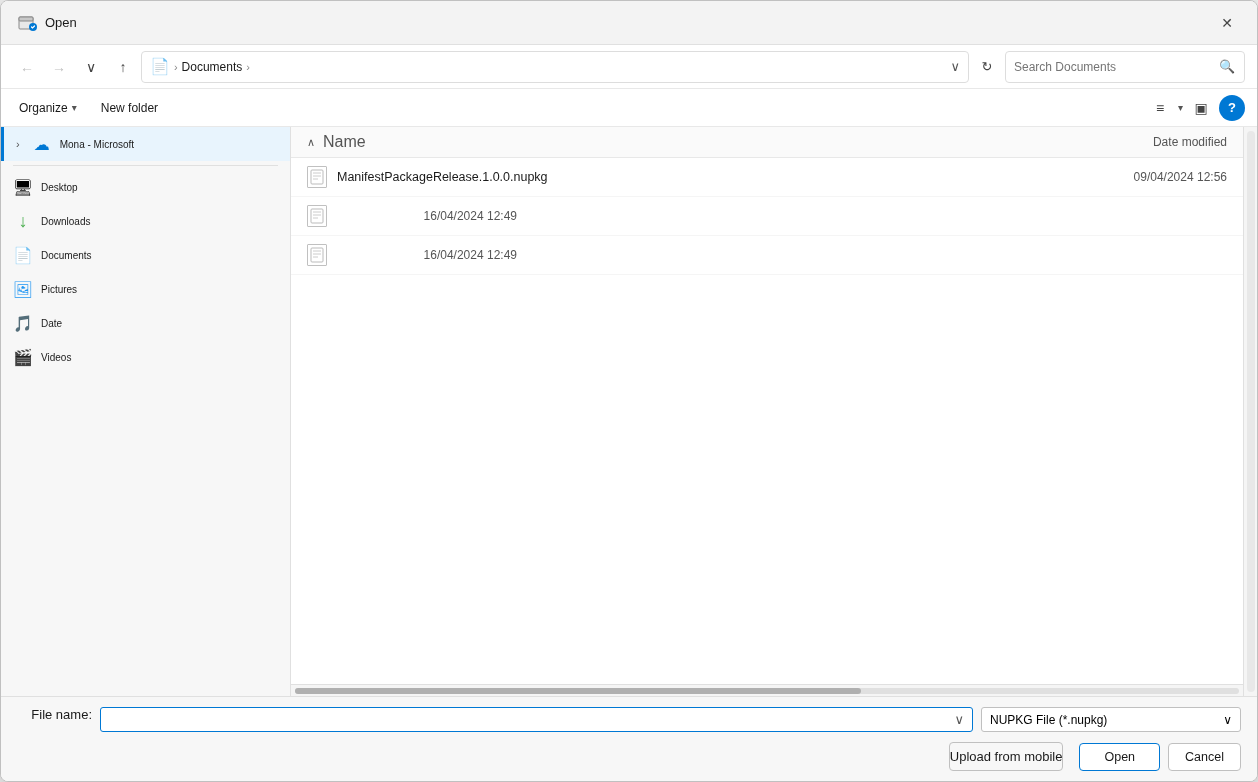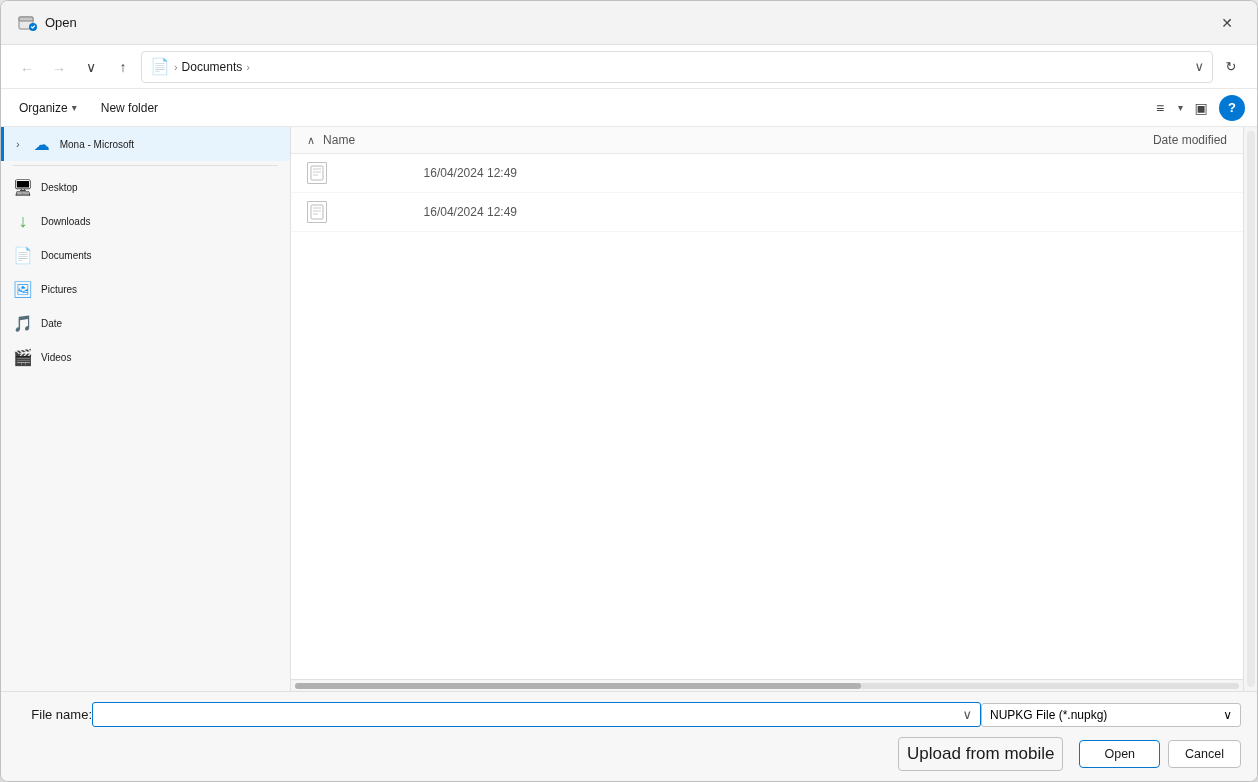--- a/index.html
+++ b/index.html
@@ -279,21 +279,21 @@
       z-index: 2;
     }
     .collapse-arrow {
       color: #555;
       cursor: pointer;
       font-size: 11px;
       margin-right: 8px;
     }
     .file-header-name {
       flex: 1;
-      font-size: 12px;
+      font-size: 16px;
       color: #555;
     }
     .file-header-date {
       font-size: 12px;
       color: #555;
       width: 180px;
       text-align: right;
     }
     .file-row {
       display: flex;
@@ -372,21 +372,21 @@
     .bottom-bar {
       border-top: 1px solid #e0e0e0;
       padding: 10px 16px;
       background: #f7f7f7;
       display: flex;
       flex-direction: column;
       gap: 10px;
     }
     .file-name-row {
       display: flex;
-      align-items: center;
+      gap: 8px;
     }
     .file-name-label {
       font-size: 13px;
       color: #1a1a1a;
       width: 75px;
       text-align: right;
     }
     .file-name-input-wrap {
       flex: 1;
       display: flex;
@@ -422,22 +422,22 @@
     .bottom-actions {
       display: flex;
       align-items: center;
       justify-content: flex-end;
       gap: 8px;
     }
     .upload-mobile-btn {
       background: transparent;
       border: 1px solid #c0c0c0;
       border-radius: 4px;
-      padding: 6px 8px;
-      font-size: 17px;
+      padding: 6px 0;
+      font-size: 13px;
       cursor: pointer;
       color: #1a1a1a;
       margin-right: 8px;
     }
     .open-btn {
       background: #fff;
       border: 1px solid #0078d4;
       border-radius: 4px;
       padding: 6px 24px;
       font-size: 12.5px;
@@ -479,20 +479,24 @@
     <button class="nav-btn">∨</button>
     <button class="nav-btn">↑</button>
     <div class="breadcrumb">
       <span class="breadcrumb-icon">📄</span>
       <span class="breadcrumb-sep">›</span>
       <span class="breadcrumb-text">Documents</span>
       <span class="breadcrumb-sep">›</span>
       <span class="breadcrumb-arrow" style="margin-left:auto">∨</span>
     </div>
     <button class="breadcrumb-refresh">↻</button>
+    <div class="search-box">
+      <input type="text" placeholder="Search Documents" style="">
+      <span class="search-icon">🔍</span>
+    </div>
   </div>
 
   <div class="action-bar">
     <button class="action-btn">
       <span>Organize</span>
       <span class="chevron">▾</span>
     </button>
     <button class="action-btn">
       <span>New folder</span>
     </button>
@@ -555,20 +559,30 @@
 
     <div class="file-panel">
       <div class="file-list">
 
         <div class="file-list-header">
           <span class="collapse-arrow">∧</span>
           <span class="file-header-name">Name</span>
           <span class="file-header-date">Date modified</span>
         </div>
 
+        <div class="file-row">
+          <div class="file-icon">
+            <svg width="14" height="16" viewBox="0 0 14 16" fill="none">
+                <rect x="1" y="1" width="12" height="14" rx="1" fill="white" stroke="#bbb"></rect>
+                <path d="M3 4h8M3 7h8M3 10h5" stroke="#ccc" stroke-width="1"></path>
+              </svg>
+          </div>
+          <span class="file-name">ManifestPackageRelease.1.0.0.nupkg</span>
+          <span class="file-date">09/04/2024 12:56</span>
+        </div>
         <div class="file-row">
           <div class="file-icon">
             <svg width="14" height="16" viewBox="0 0 14 16" fill="none">
                 <rect x="1" y="1" width="12" height="14" rx="1" fill="white" stroke="#bbb"></rect>
                 <path d="M3 4h8M3 7h8M3 10h5" stroke="#ccc" stroke-width="1"></path>
               </svg>
           </div>
           <span class="file-date">16/04/2024 12:49</span>
         </div>
         <div class="file-row">

